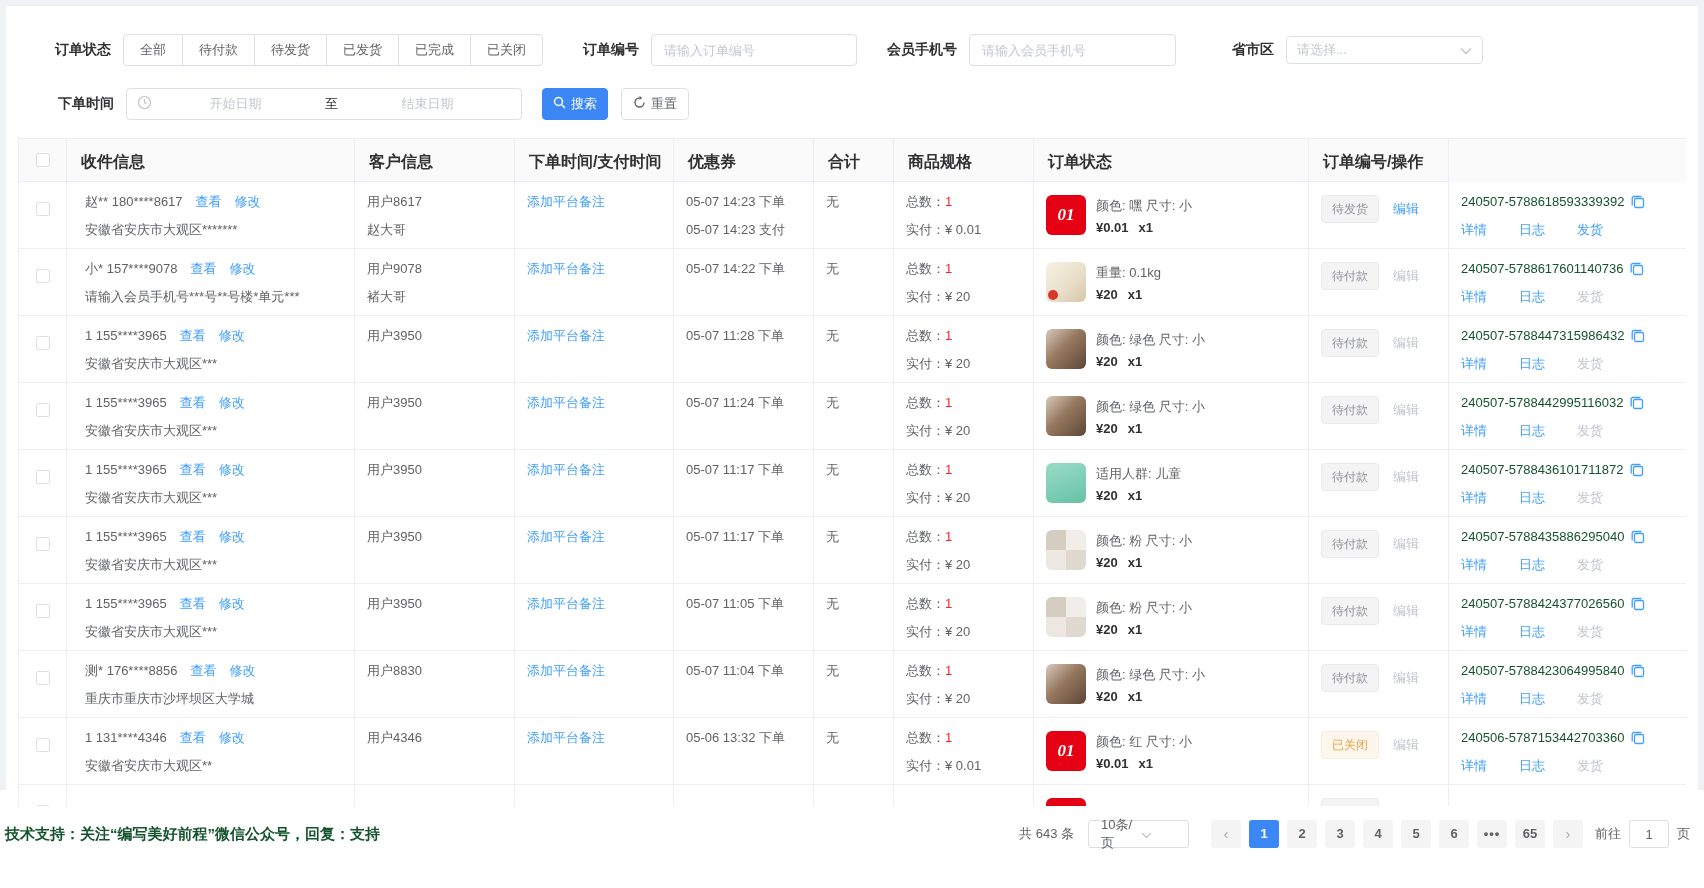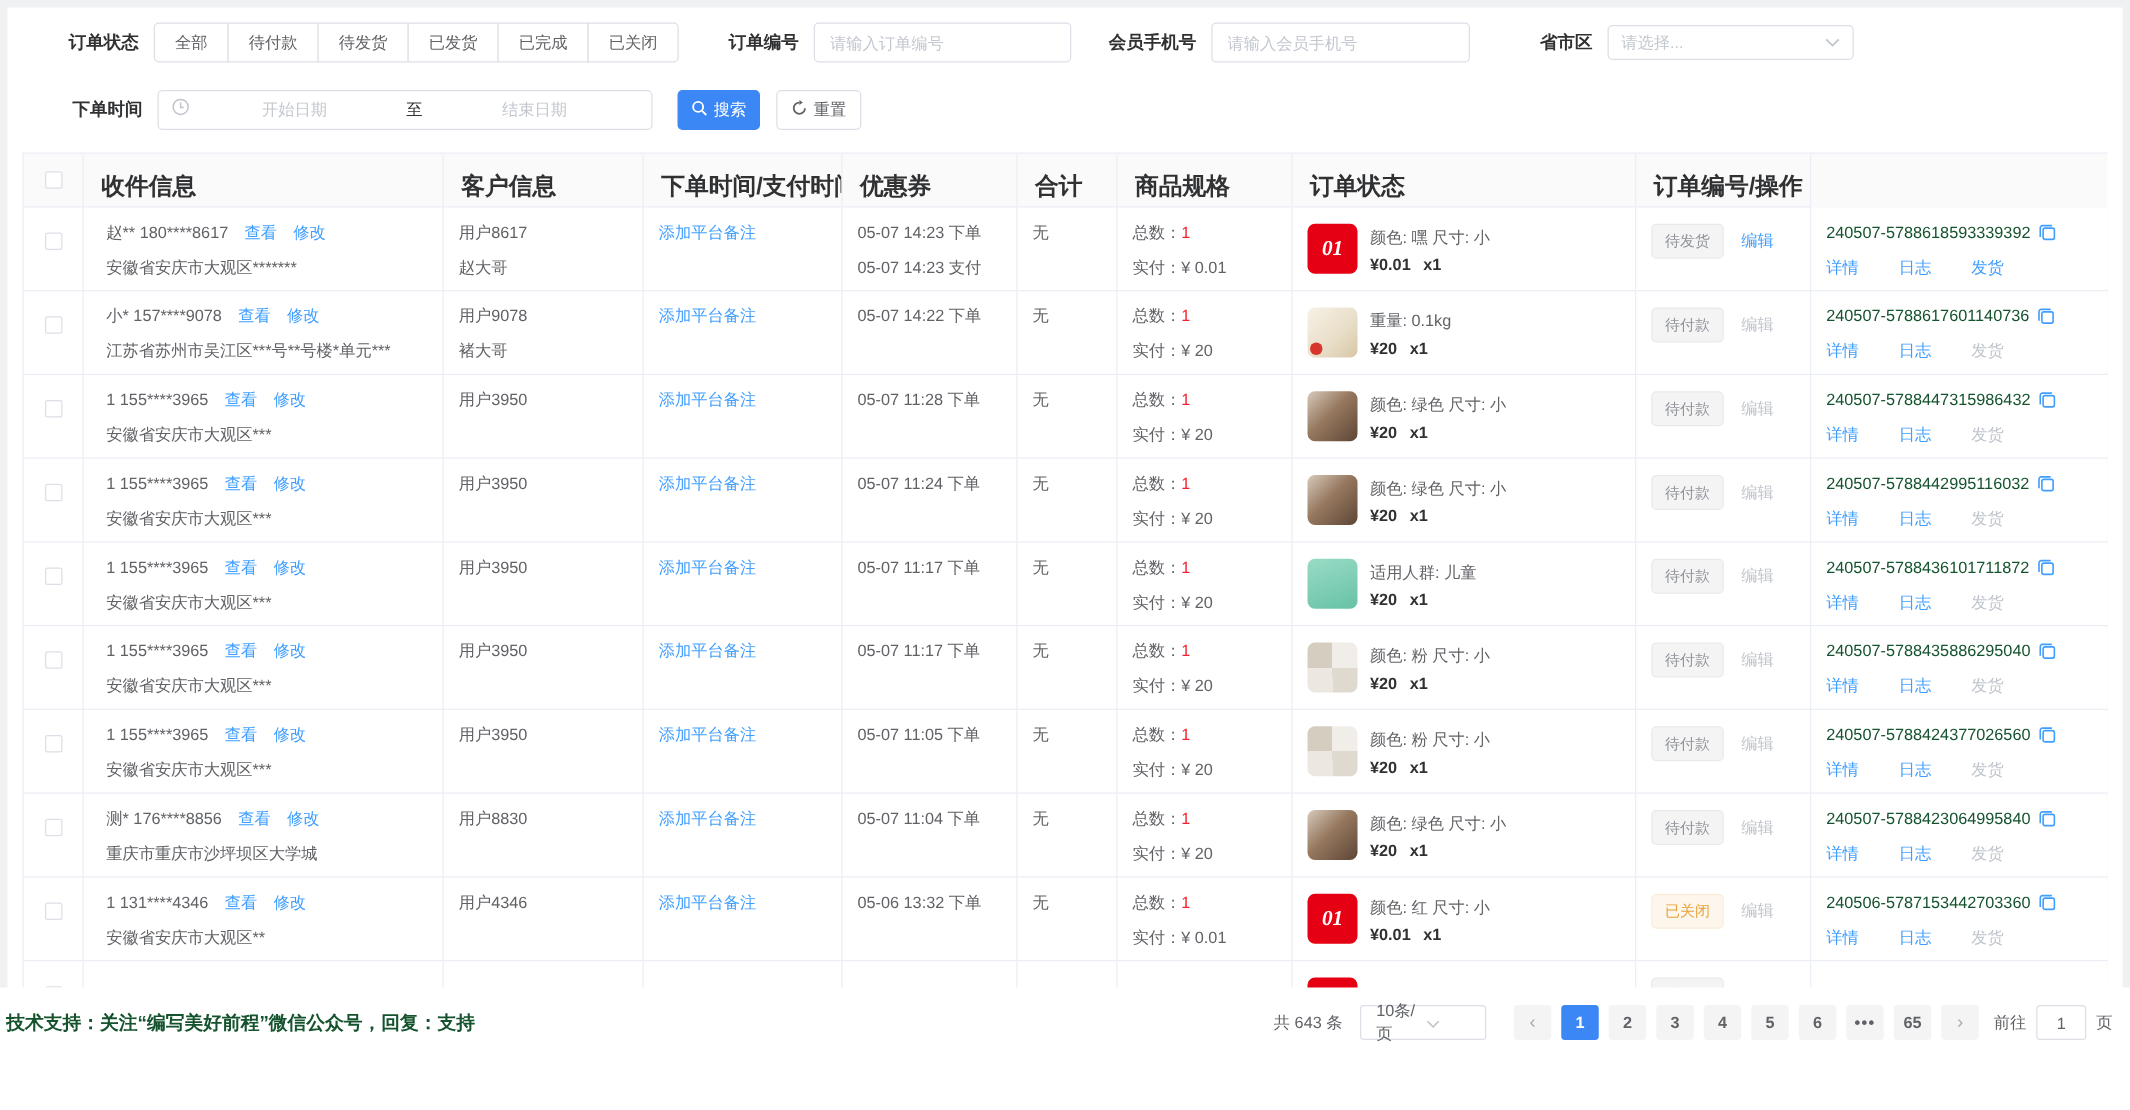--- a/index.html
+++ b/index.html
@@ -2,21 +2,21 @@
 <html><head>
 <meta charset="utf-8">
 <style>
   * { margin:0; padding:0; box-sizing:border-box; }
   html,body { width:1704px; background:#fff; font-family:"Liberation Sans","DejaVu Sans",sans-serif; }
   body { position:relative; min-height:888px; }
   .edge-top { position:absolute; left:0; top:0; width:1704px; height:6px; background:#f0f1f3; }
   .edge-left { position:absolute; left:0; top:0; width:6px; height:790px; background:#f0f1f3; }
   .edge-right { position:absolute; right:0; top:0; width:6px; height:790px; background:#f0f1f3; }
 
-  .card { margin:6px 6px 0 6px; background:#fff; padding:12px 12px 0 12px; }
+  .card { margin:6px 6px 0 6px; background:#fff; padding:28px 12px 0 12px; }
 
   
   .f-row { display:flex; align-items:center; height:32px; }
   .f-row1 { margin-left:37px; }
   .f-row2 { margin-left:40px; margin-top:22px; }
   .f-label { font-size:14px; font-weight:700; color:#303133; margin-right:12px; white-space:nowrap; }
   .btn-group { display:flex; }
   .status-btn { height:32px; padding:0 16px; background:#fff; border:1px solid #dcdfe6; margin-left:-1px;
     font-size:13px; color:#606266; cursor:pointer; font-family:inherit; }
   .status-btn:first-child { border-radius:4px 0 0 4px; margin-left:0; }
@@ -36,21 +36,21 @@
   .date-range .sep { font-size:13px; color:#303133; padding:0 6px; }
   .btn { height:32px; border-radius:4px; font-size:13px; display:inline-flex; align-items:center;
     justify-content:center; gap:5px; cursor:pointer; font-family:inherit; border:1px solid transparent; }
   .btn-primary { background:#3b87f5; color:#fff; width:66px; margin-left:20px; border-color:#3b87f5; }
   .btn-plain { background:#fff; color:#606266; border-color:#dcdfe6; width:68px; margin-left:13px; }
 
   
   .table-wrap { margin-top:18px; height:668px; overflow:hidden; border-top:1px solid #ebeef5; border-left:1px solid #ebeef5; }
   .t-header, .t-row { display:grid; grid-template-columns:48px 288px 160px 159px 140px 80px 140px 275px 140px 238px; }
   .t-header { height:43px; background:#fafafa; }
-  .t-header .hcell { border-right:1px solid #ebeef5; border-bottom:1px solid #ebeef5; font-size:19px;
+  .t-header .hcell { border-right:1px solid #ebeef5; border-bottom:1px solid #ebeef5; font-size:16px;
     font-weight:700; color:#303133; padding:13px 10px 0 14px; white-space:nowrap; overflow:hidden; }
   .t-row { height:67px; }
   .cell { border-right:1px solid #ebeef5; border-bottom:1px solid #ebeef5; font-size:13px; color:#606266;
     padding:6px 10px 0 12px; line-height:28px; overflow:hidden; white-space:nowrap; }
   .c-check { padding:0; display:flex; justify-content:center; }
   .c-check .checkbox { margin-top:20px; }
   .t-header .c-check-h { border-right:1px solid #ebeef5; border-bottom:1px solid #ebeef5; display:flex; justify-content:center; }
   .t-header .checkbox { margin-top:14px; }
   .checkbox { width:14px; height:14px; border:1px solid #dcdfe6; border-radius:2px; background:#fff; cursor:pointer; display:inline-block; }
   .c-receiver { padding-left:18px; }
@@ -244,21 +244,21 @@
         <div class="t-row">
     <div class="cell c-check">
             <span class="checkbox"></span>
           </div>
     <div class="cell c-receiver">
       <div class="line1">
         <span>小* 157****9078</span>
         <span class="lnk">查看</span>
         <span class="lnk">修改</span>
       </div>
-      <div>江苏省苏州市吴江区***号**号楼*单元***</div>
+      <div>请输入会员手机号***号**号楼*单元***</div>
     </div>
     <div class="cell">
       <div>用户9078</div>
       <div>褚大哥</div>
     </div>
     <div class="cell">
       <span class="lnk">添加平台备注</span>
     </div>
     <div class="cell">
       <div>05-07 14:22 下单</div>

